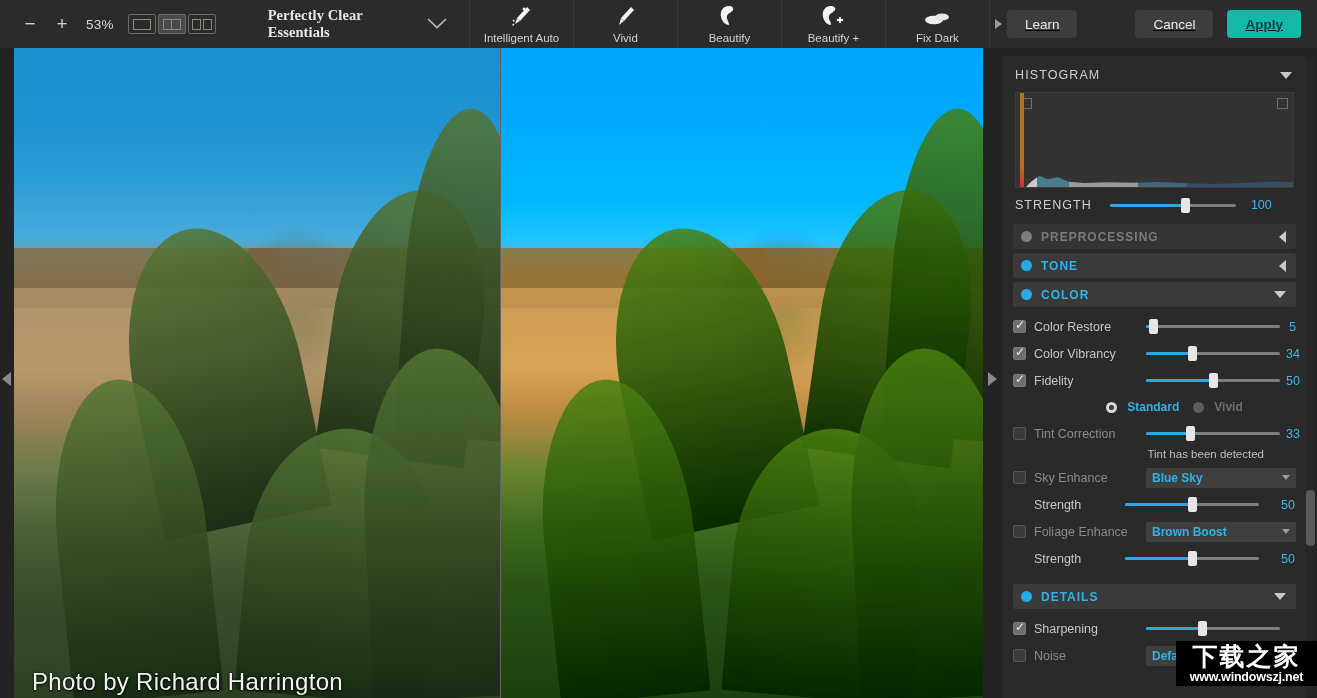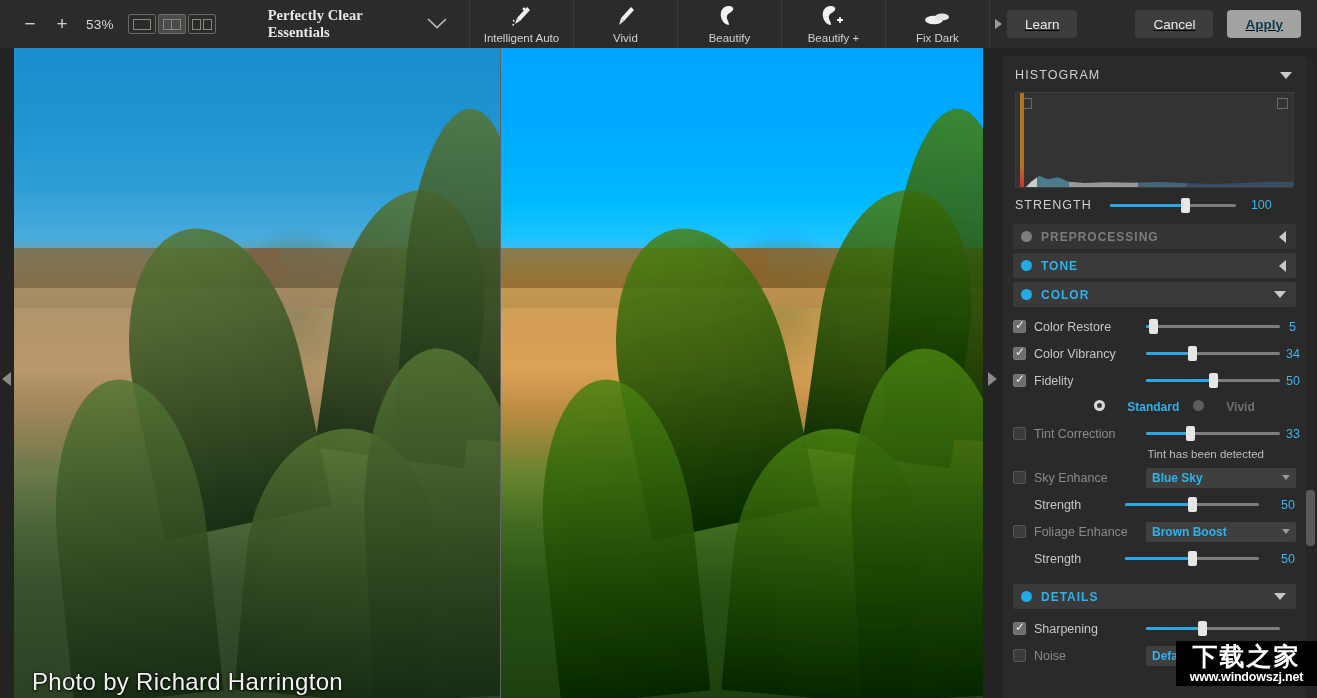--- a/index.html
+++ b/index.html
@@ -62,21 +62,21 @@
   .tri-r { width: 0; height: 0; border-left: 7px solid #9a9a9a; border-top: 5px solid transparent; border-bottom: 5px solid transparent; }
 
   .tb-right { margin-left: auto; display: flex; align-items: center; gap: 14px; padding-right: 16px; text-decoration: underline; }
   .btn {
     height: 28px; padding: 0 18px; border-radius: 4px; border: none;
     font-size: 13.5px; cursor: pointer; font-family: "Liberation Sans", sans-serif;
     display: flex; align-items: center; justify-content: center;
   }
   .btn-dark { background: #3d3d3d; color: #eaeaea; }
   .btn-learn { background: #3d3d3d; color: #eaeaea; margin-right: 44px; }
-  .btn-apply { background: #a3a3a3; color: #0d3b4d; font-weight: bold; }
+  .btn-apply { background: #14b8a6; color: #0d3b4d; font-weight: bold; }
 
   
   #viewport {
     position: absolute; left: 14px; top: 48px; width: 969px; height: 650px;
     overflow: hidden; background: #101010;
   }
   .half { position: absolute; top: 0; height: 650px; width: 486px; overflow: hidden; }
   .half.left { left: 0; }
   .half.right { left: 487px; width: 482px; }
   .photo {
@@ -186,21 +186,21 @@
   .cb.on::after {
     content: "✓"; position: absolute; left: 1px; top: -3px;
     color: #e9e9e9; font-size: 12px; line-height: 14px;
   }
   .row-lbl { color: #c6c6c6; font-size: 12.5px; width: 112px; flex: none; }
   .row-lbl.dim { color: #8a8a8a; }
   .row-lbl.indent { padding-left: 21px; width: 112px; }
   .slot { width: 134px; flex: none; margin-right: 6px; }
 
   .radios { display: flex; align-items: center; justify-content: center; gap: 14px; height: 26px; padding-left: 40px; }
-  .radio { display: flex; gap: 22px; cursor: pointer; }
+  .radio { display: flex; align-items: center; gap: 10px; cursor: pointer; }
   .rdot { width: 11px; height: 11px; border-radius: 50%; background: #5d5d5d; position: relative; }
   .rdot.on { background: #d8d8d8; }
   .rdot.on::after { content:""; position:absolute; left:3px; top:3px; width:5px; height:5px; border-radius:50%; background:#3a3a3a; }
   .rlbl { font-size: 12px; color: #2fb1ea; font-weight: bold; }
   .rlbl.dim { color: #6f6f6f; }
 
   .note { color: #bdbdbd; font-size: 11.5px; text-align: right; padding: 1px 32px 4px 0; }
 
   .dd {
     height: 20px; background: #3f3f3f; border-radius: 2px; display: flex;

